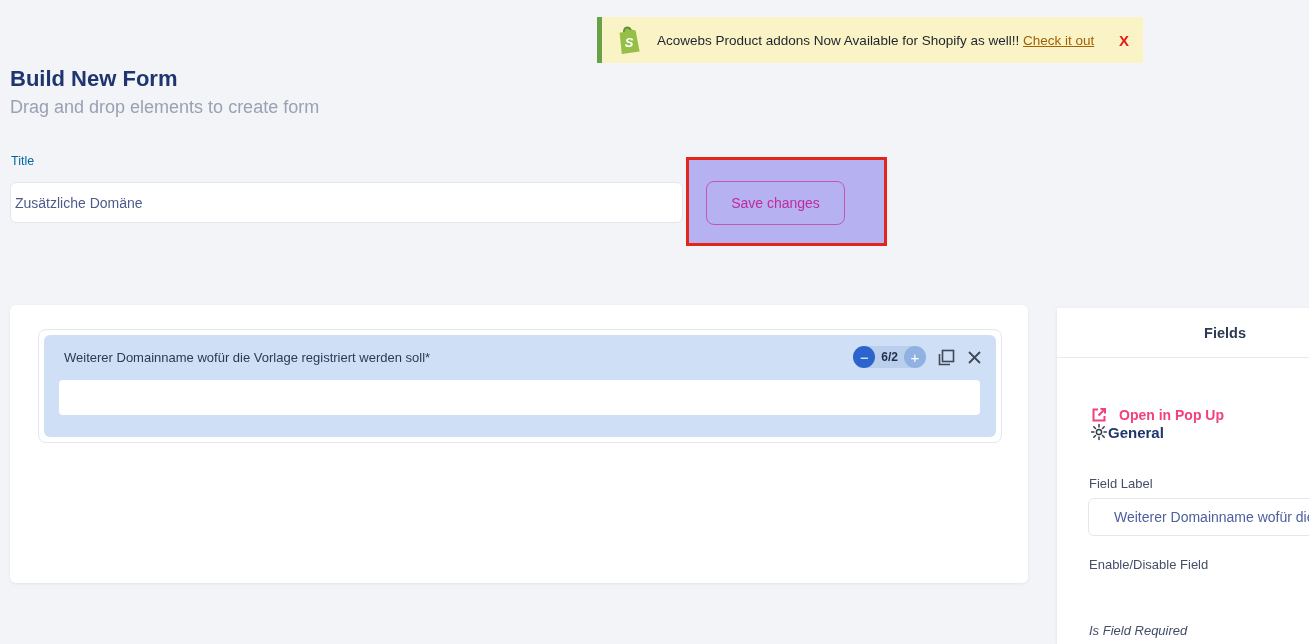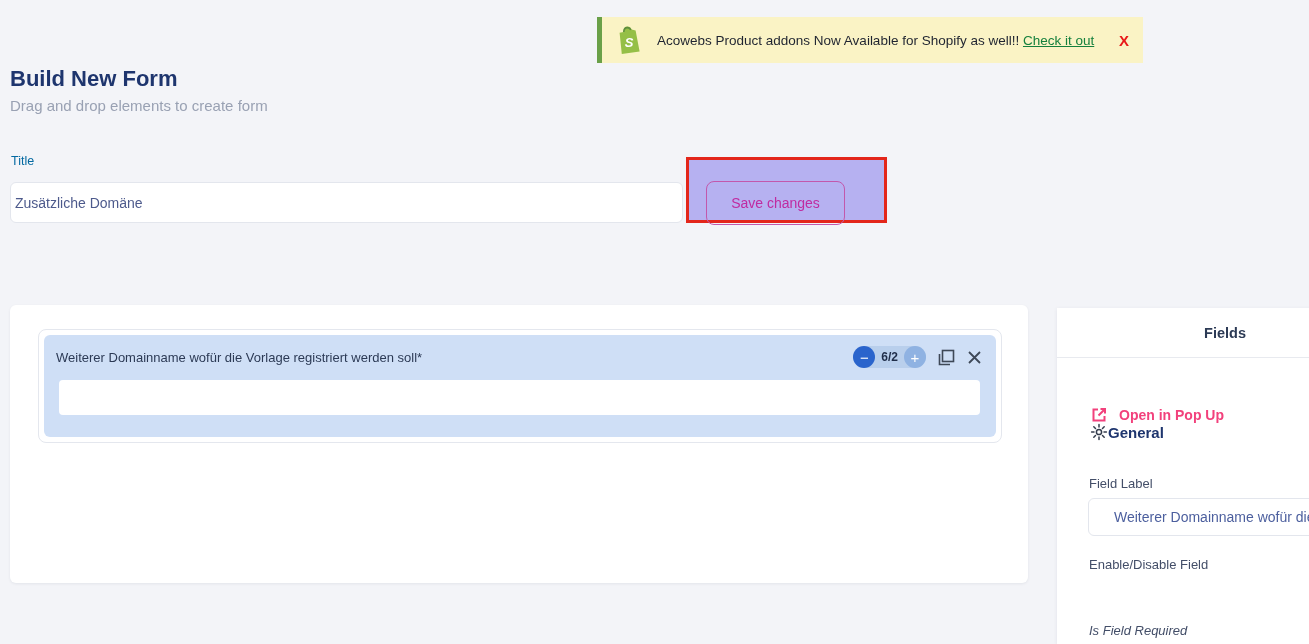--- a/index.html
+++ b/index.html
@@ -12,51 +12,51 @@
   }
 
   
   .banner {
     position:absolute; left:597px; top:17px; width:546px; height:46px;
     background:#faf3c5; border-left:5px solid #6aa048;
     display:flex; align-items:center;
   }
   .banner .bag { margin-left:14px; flex:0 0 auto; display:block; }
   .banner .msg { margin-left:14px; font-size:13.5px; color:#1f2430; }
-  .banner .msg a { color:#15803d; text-decoration:underline; cursor:pointer; }
+  .banner .msg a { color:#a16207; text-decoration:underline; cursor:pointer; }
   .banner .close-x {
     margin-left:auto; margin-right:14px; color:#e81818; font-weight:bold;
     font-size:15px; cursor:pointer;
   }
 
   
   .page-title {
     position:absolute; left:10px; top:66px;
     font-size:22px; font-weight:bold; color:#1e356e;
   }
   .page-subtitle {
     position:absolute; left:10px; top:97px;
-    font-size:15px; color:#99a1b3;
+    font-size:18px; color:#99a1b3;
   }
 
   
   .title-label {
     position:absolute; left:11px; top:154px;
     font-size:12.5px; color:#0369a1;
   }
   .title-input {
     position:absolute; left:10px; top:182px; width:673px; height:41px;
     background:#fff; border:1px solid #e3e6ed; border-radius:6px;
     padding:0 4px; font-size:14px; color:#4d5a8c; outline:none;
     font-family:"Liberation Sans", sans-serif;
   }
 
   
   .save-highlight {
-    position:absolute; left:686px; top:157px; width:201px; height:66px;
+    position:absolute; left:686px; top:157px; width:201px; height:89px;
     background:#b6b1f1; border:3px solid #e3261b;
   }
   .save-btn {
     position:absolute; left:17px; top:21px; width:139px; height:44px;
     background:transparent; border:1px solid #c258ac; border-radius:8px;
     color:#c02ba0; font-size:14px; cursor:pointer;
     font-family:"Liberation Sans", sans-serif;
   }
 
   
@@ -66,21 +66,21 @@
   }
   .field-wrapper {
     position:absolute; left:28px; top:24px; width:964px; height:114px;
     border:1px solid #e4e7ee; border-radius:8px; background:#fff;
   }
   .field-card {
     position:absolute; left:5px; right:5px; top:5px; bottom:5px;
     background:#cfdff6; border-radius:6px;
   }
   .field-card .row {
-    display:flex; align-items:center; padding:11px 14px 0 12px;
+    display:flex; align-items:center; padding:11px 14px 0 20px;
   }
   .field-card .flabel { font-size:13px; color:#2c3a55; }
   .field-card .controls { margin-left:auto; display:flex; align-items:center; gap:12px; }
   .count-pill {
     display:flex; align-items:center; background:#b9cfec; border-radius:12px;
     height:22px; padding-right:0;
   }
   .circle-btn {
     width:22px; height:22px; border-radius:50%; border:none; color:#fff;
     display:flex; align-items:center; justify-content:center;

